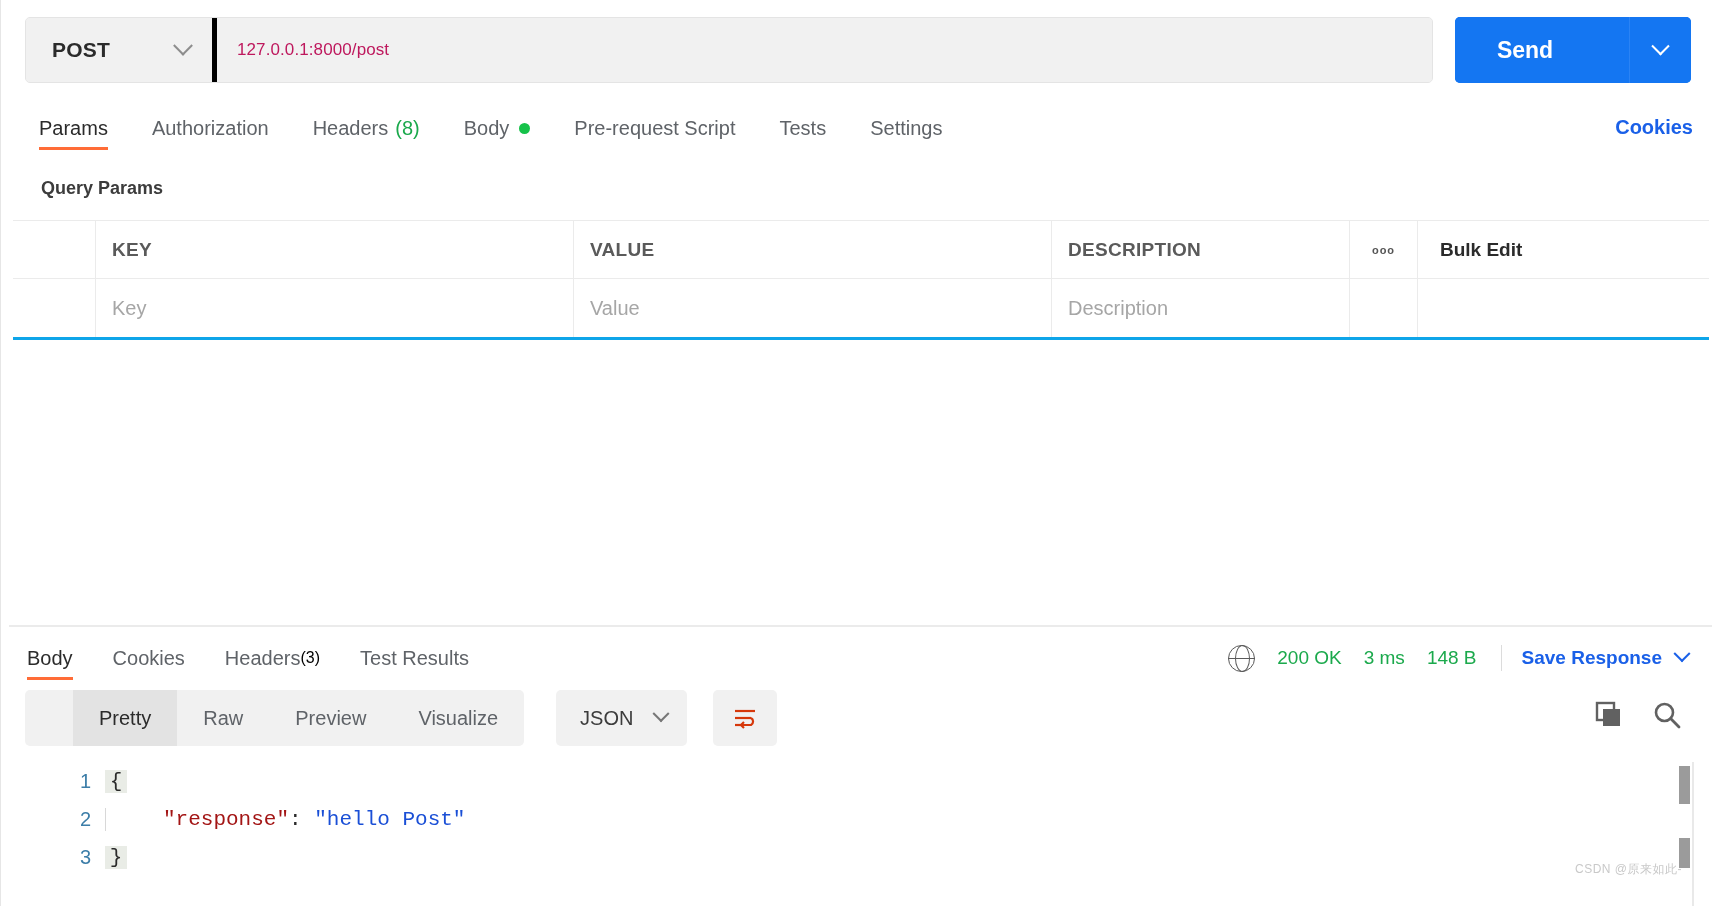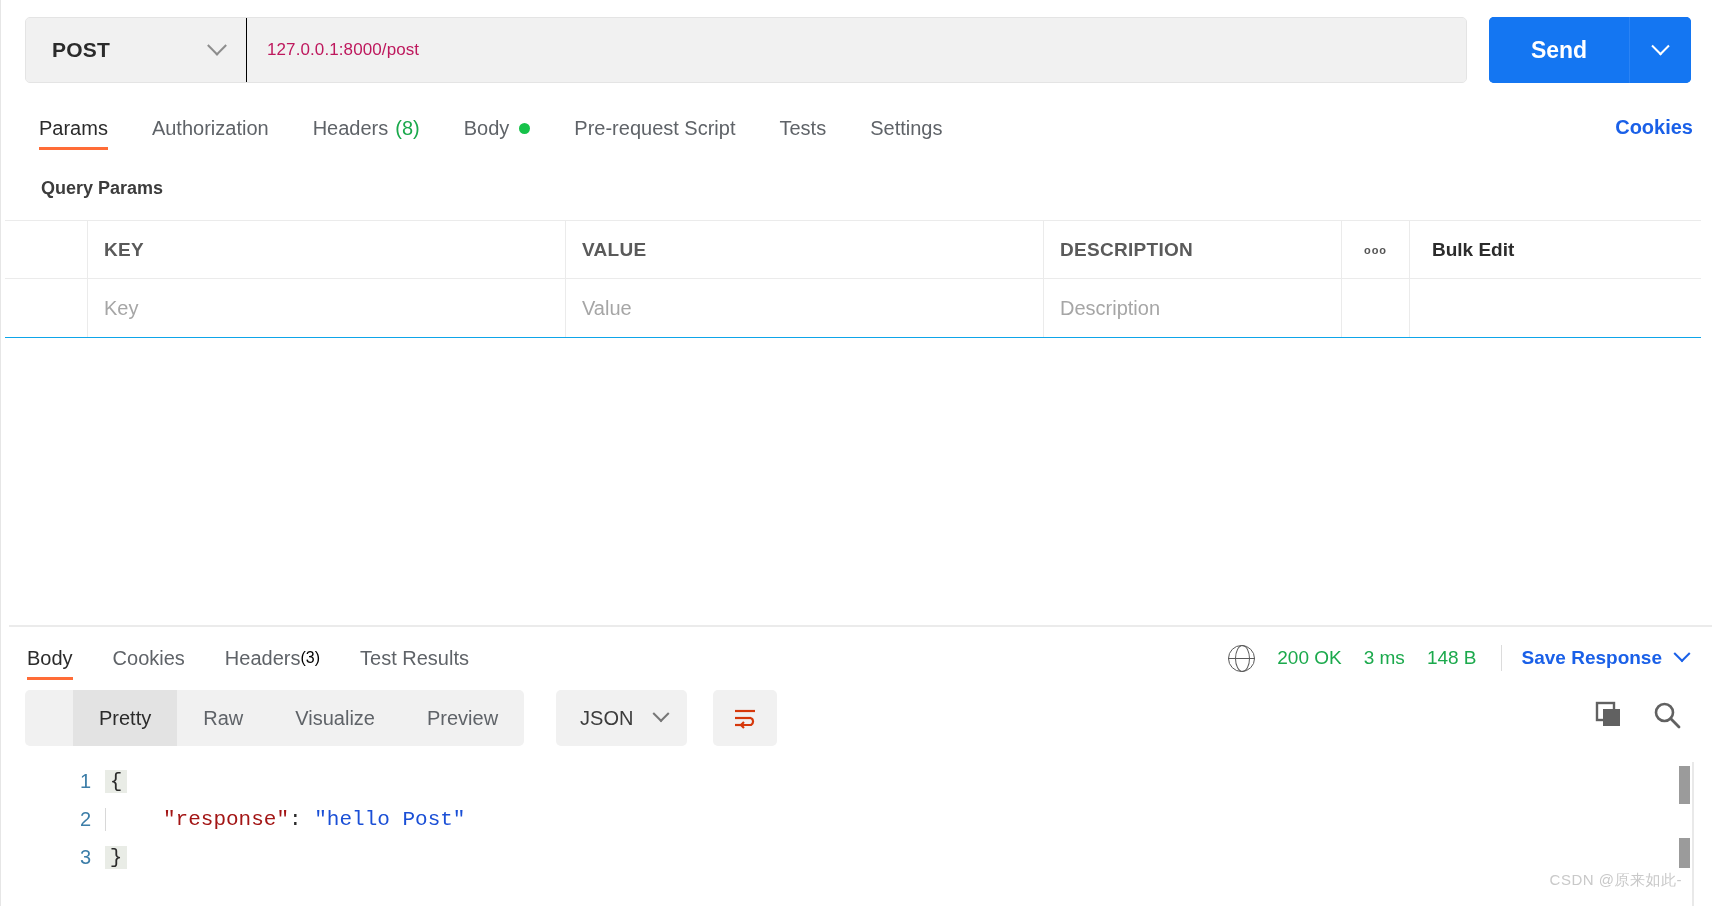--- a/index.html
+++ b/index.html
@@ -30,26 +30,26 @@
     flex: 1 1 auto;
     height: 66px;
     display: flex;
     align-items: stretch;
     background: #f1f1f1;
     border: 1px solid #e4e4e4;
     border-radius: 5px;
     overflow: hidden;
   }
   .method-select {
-    width: 221px;
+    width: 191px;
     display: flex;
     align-items: center;
     justify-content: space-between;
     padding: 0 22px 0 26px;
-    border-right: 1px solid #000000;
+    border-right: 5px solid #000000;
     cursor: pointer;
     background: #f1f1f1;
   }
   .method-label {
     font-size: 21px;
     font-weight: 700;
     color: #2b2b2b;
     letter-spacing: .2px;
   }
   .chev {
@@ -73,20 +73,21 @@
     letter-spacing: .1px;
   }
   .send-group {
     margin-left: 22px;
     height: 66px;
     display: flex;
     align-items: stretch;
     border-radius: 5px;
     overflow: hidden;
     background: #1476f2;
+    gap: 34px;
   }
   .send-btn {
     width: 140px;
     display: flex;
     align-items: center;
     justify-content: center;
     background: #1476f2;
     border: none;
     cursor: pointer;
     font-family: inherit;
@@ -167,24 +168,24 @@
   
   .qp-title {
     position: absolute;
     left: 40px; top: 178px;
     font-size: 18px;
     font-weight: 700;
     color: #3c3c3c;
   }
   .params-table {
     position: absolute;
-    left: 4px; top: 220px;
+    left: 12px; top: 220px;
     width: 1696px;
     border-top: 1px solid #ebebeb;
-    border-bottom: 1px solid #0ea5e9;
+    border-bottom: 3px solid #0ea5e9;
   }
   .ptr {
     display: flex;
     height: 58px;
     border-bottom: 1px solid #ebebeb;
   }
   .ptr:last-child { border-bottom: none; }
   .pcell {
     display: flex;
     align-items: center;
@@ -427,22 +428,22 @@
   }
   .scroll-thumb-b {
     position: absolute;
     right: 22px; top: 838px;
     width: 11px; height: 30px;
     background: #9b9b9b;
   }
 
   .watermark {
     position: absolute;
-    right: 30px; bottom: 16px;
-    font-size: 15px;
+    right: 30px; bottom: 28px;
+    font-size: 12px;
     color: #c9c9c9;
     letter-spacing: .5px;
     white-space: nowrap;
   }
 </style>
 </head>
 <body>
 
 <div id="app">
 
@@ -555,22 +556,22 @@
     <span class="meta-item">148 B</span>
     <span class="meta-sep"></span>
     <span class="save-resp">Save Response</span>
     <span class="chev-blue"></span>
   </div>
 
   <div class="view-toolbar">
     <div class="seg">
       <div class="seg-item active">Pretty</div>
       <div class="seg-item">Raw</div>
+      <div class="seg-item">Preview</div>
       <div class="seg-item">Visualize</div>
-      <div class="seg-item">Preview</div>
     </div>
     <div class="fmt-select">
       <span class="flabel">JSON</span>
       <span class="chev-sm"></span>
     </div>
     <div class="wrap-btn">
       <svg width="26" height="22" viewBox="0 0 26 22">
         <line x1="3" y1="4" x2="23" y2="4" stroke="#d6380b" stroke-width="2.2"></line>
         <line x1="3" y1="11" x2="19" y2="11" stroke="#d6380b" stroke-width="2.2"></line>
         <path d="M19 11 a4 4 0 0 1 0 7 H9" fill="none" stroke="#d6380b" stroke-width="2.2"></path>

